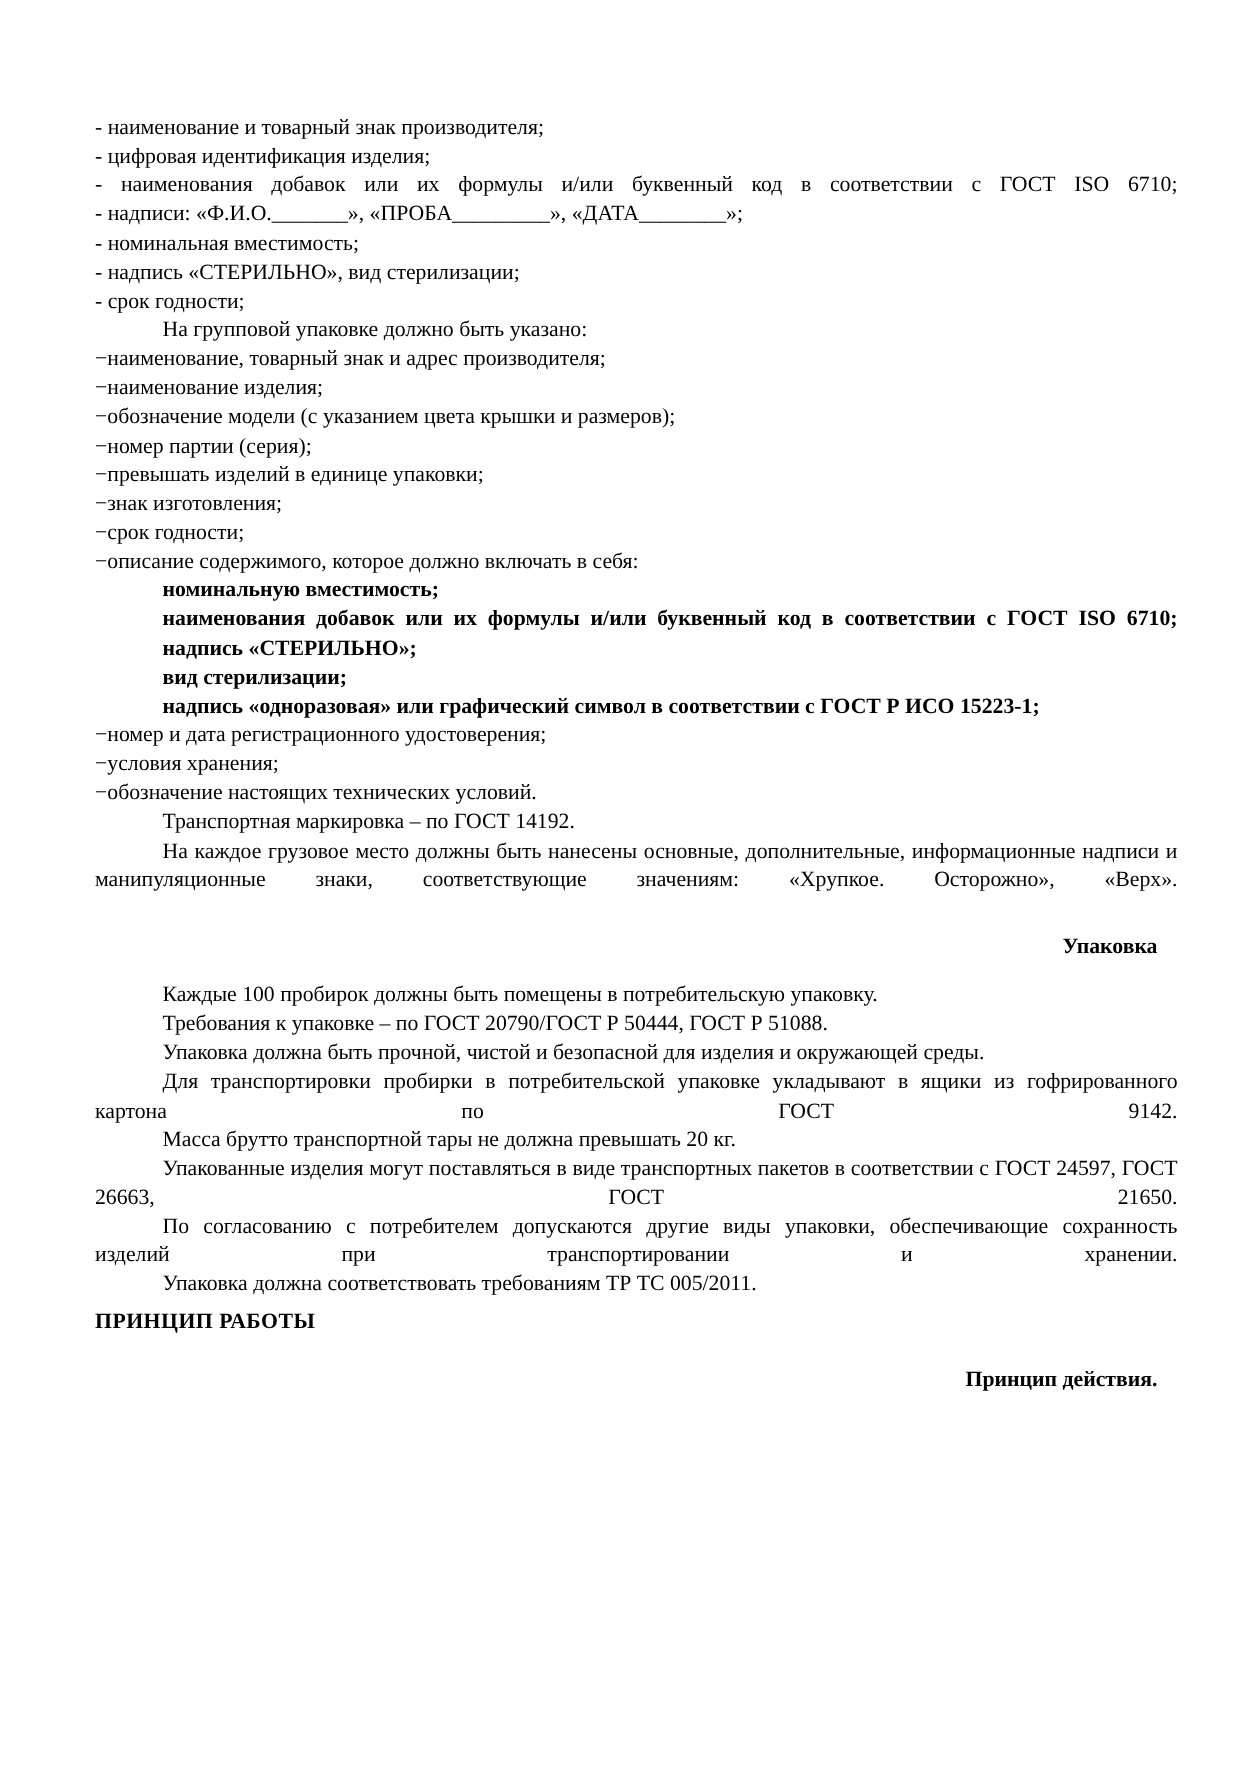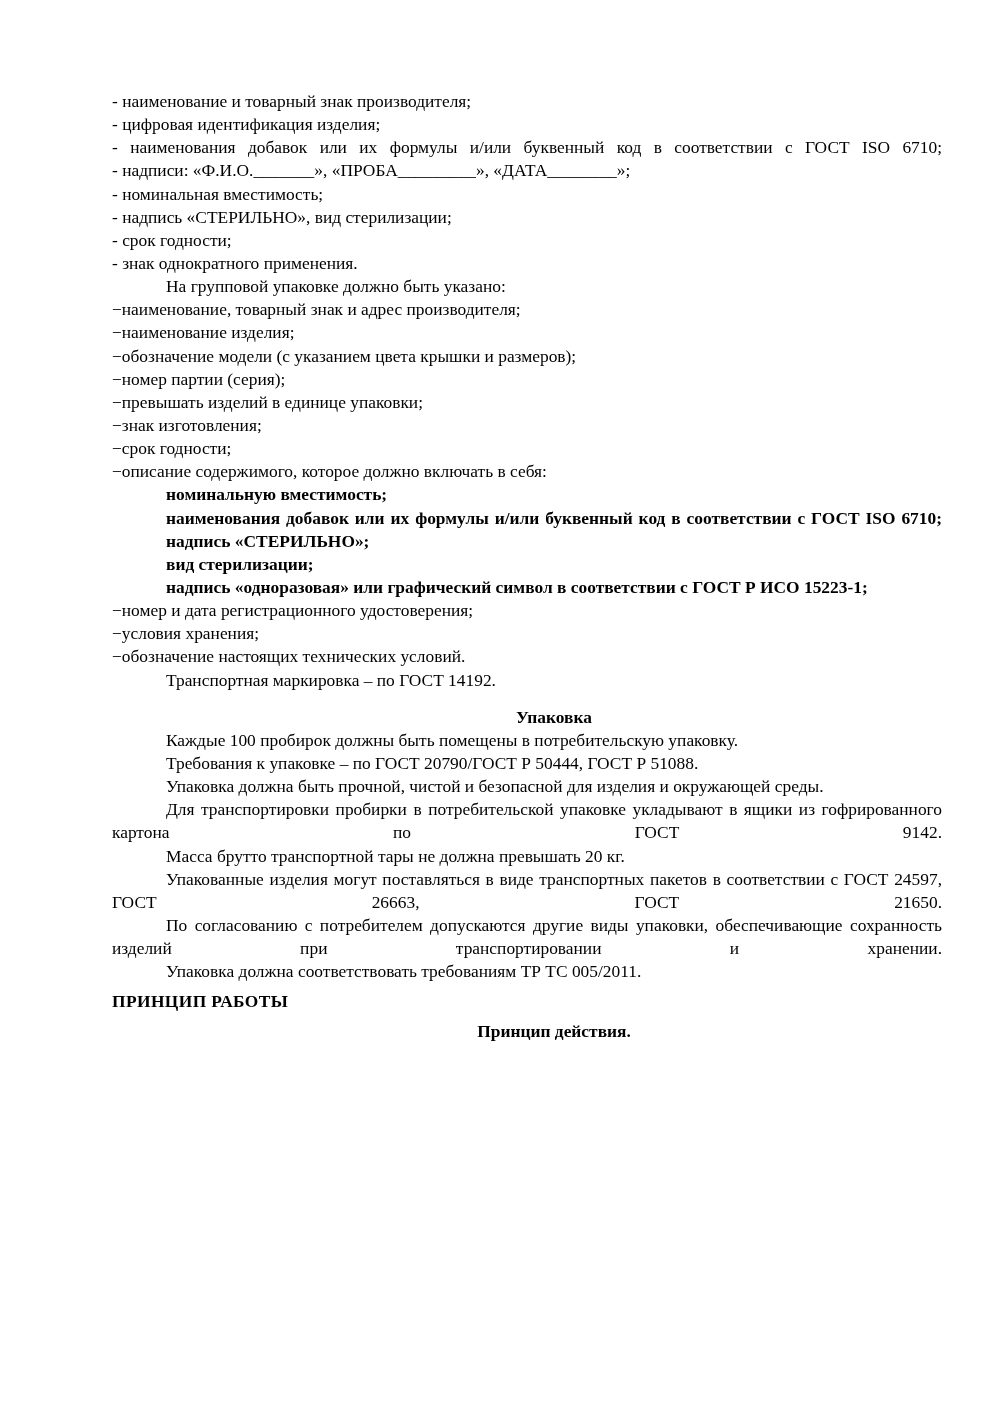--- a/index.html
+++ b/index.html
@@ -11,21 +11,21 @@
     width: 1000px;
     height: 1414px;
     font-family: "Liberation Serif", "DejaVu Serif", serif;
     color: #000000;
   }
   .page {
     position: relative;
     width: 1000px;
     height: 1414px;
     box-sizing: border-box;
-    padding: 90px 58px 40px 112px;
+    padding: 90px 58px 40px 76px;
   }
   .doc-body {
     font-size: 17.4px;
     line-height: 1.33;
     text-align: justify;
   }
   .line {
     margin: 0;
     padding: 0;
   }
@@ -36,25 +36,25 @@
     text-align: justify;
   }
   .sub-indent {
     margin: 0;
     padding: 0;
     text-indent: 54px;
     text-align: justify;
     font-weight: bold;
   }
   .heading-left {
-    margin: 0;
+    margin: 16px;
     padding: 0;
     text-indent: 54px;
     font-weight: bold;
-    text-align: center;
+    text-align: right;
   }
   .heading-center {
     margin: 0;
     padding: 0;
     text-align: left;
     font-weight: bold;
     letter-spacing: 0.4px;
   }
   .gap-sm { height: 7px; }
   .gap-md { height: 14px; }
@@ -69,21 +69,20 @@
 <div class="page">
   <div class="doc-body">
 
     <p class="line">- наименование и товарный знак производителя;</p>
     <p class="line">- цифровая идентификация изделия;</p>
     <p class="line spaced">- наименования добавок или их формулы и/или буквенный код в соответствии с ГОСТ ISO 6710;</p>
     <p class="line">- надписи: «Ф.И.О._______», «ПРОБА_________», «ДАТА________»;</p>
     <p class="line">- номинальная вместимость;</p>
     <p class="line">- надпись «СТЕРИЛЬНО», вид стерилизации;</p>
     <p class="line">- срок годности;</p>
-    <p class="line">- знак однократного применения.</p>
 
     <p class="p">На групповой упаковке должно быть указано:</p>
 
     <p class="line">−наименование, товарный знак и адрес производителя;</p>
     <p class="line">−наименование изделия;</p>
     <p class="line">−обозначение модели (с указанием цвета крышки и размеров);</p>
     <p class="line">−номер партии (серия);</p>
     <p class="line">−превышать изделий в единице упаковки;</p>
     <p class="line">−знак изготовления;</p>
     <p class="line">−срок годности;</p>
@@ -93,20 +92,21 @@
     <p class="sub-indent spaced">наименования добавок или их формулы и/или буквенный код в соответствии с ГОСТ ISO 6710;</p>
     <p class="sub-indent">надпись «СТЕРИЛЬНО»;</p>
     <p class="sub-indent">вид стерилизации;</p>
     <p class="sub-indent">надпись «одноразовая» или графический символ в соответствии с ГОСТ Р ИСО 15223-1;</p>
 
     <p class="line">−номер и дата регистрационного удостоверения;</p>
     <p class="line">−условия хранения;</p>
     <p class="line">−обозначение настоящих технических условий.</p>
 
     <p class="p">Транспортная маркировка – по ГОСТ 14192.</p>
+    <p class="p spaced">На каждое грузовое место должны быть нанесены основные, дополнительные, информационные надписи и манипуляционные знаки, соответствующие значениям: «Хрупкое. Осторожно», «Верх».</p>
 
     <div class="gap-md"></div>
 
     <p class="heading-left">Упаковка</p>
 
     <p class="p">Каждые 100 пробирок должны быть помещены в потребительскую упаковку.</p>
     <p class="p">Требования к упаковке – по ГОСТ 20790/ГОСТ Р 50444, ГОСТ Р 51088.</p>
     <p class="p">Упаковка должна быть прочной, чистой и безопасной для изделия и окружающей среды.</p>
     <p class="p spaced">Для транспортировки пробирки в потребительской упаковке укладывают в ящики из гофрированного картона по ГОСТ 9142.</p>
     <p class="p">Масса брутто транспортной тары не должна превышать 20 кг.</p>

